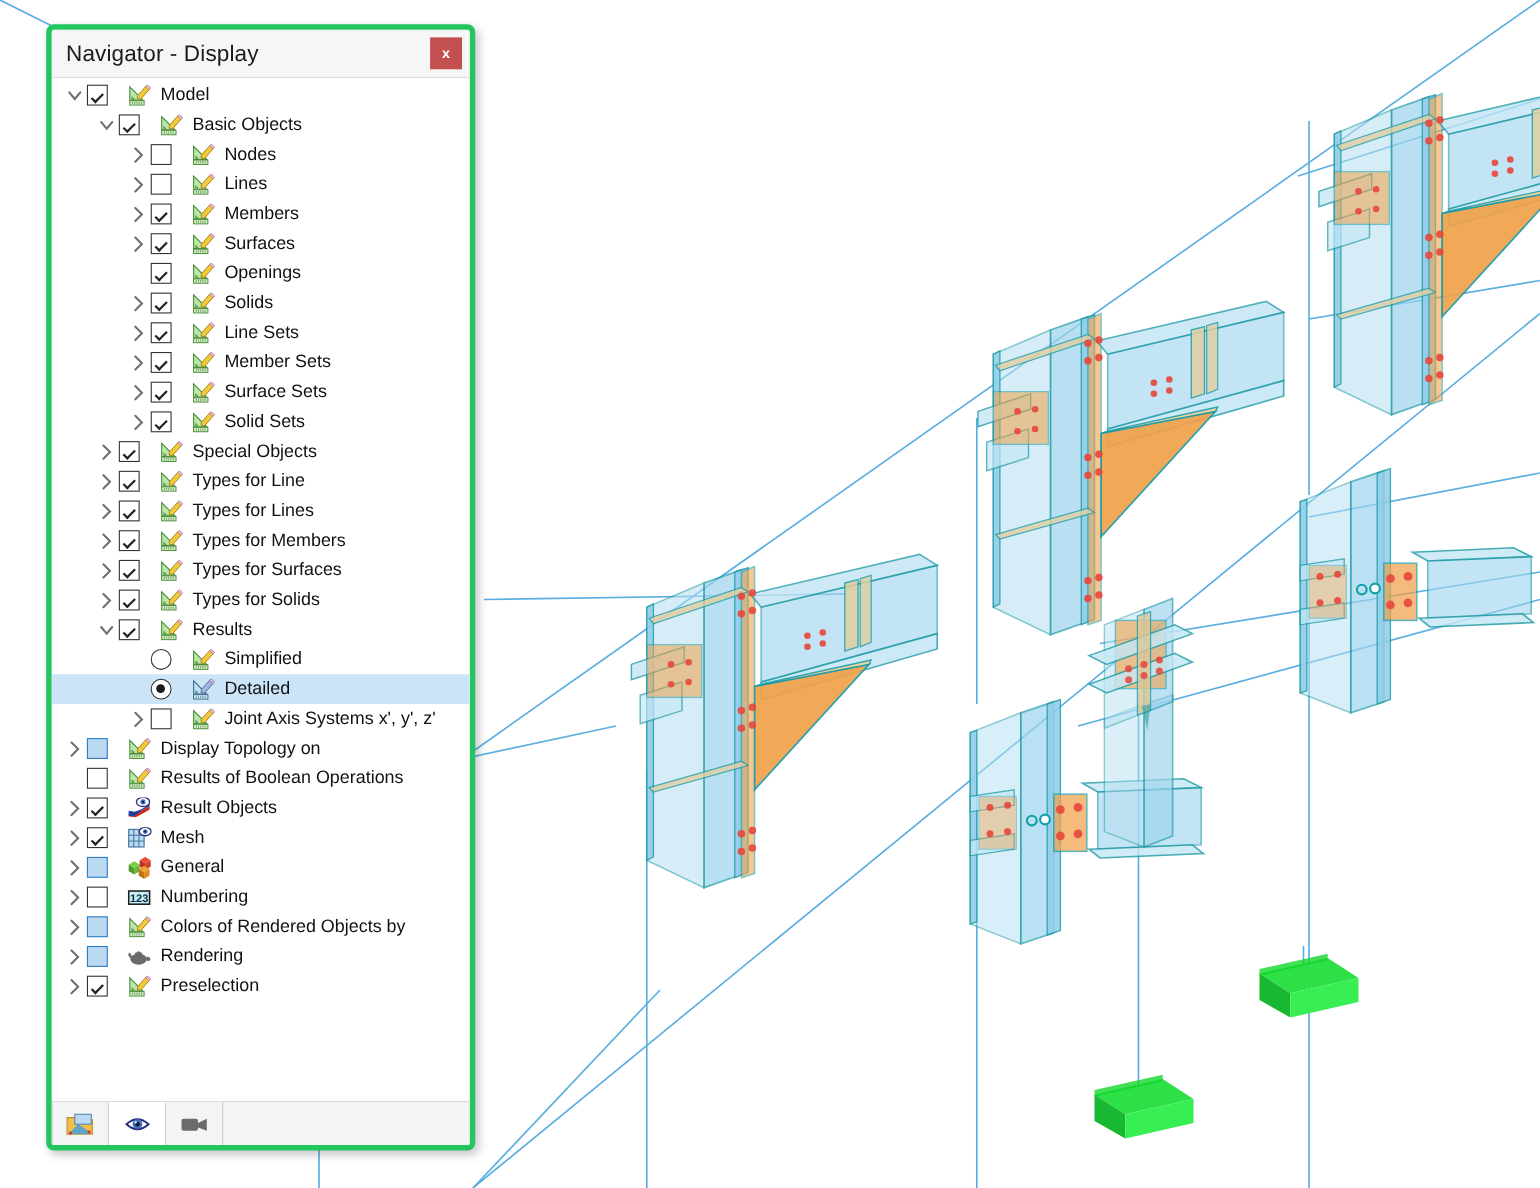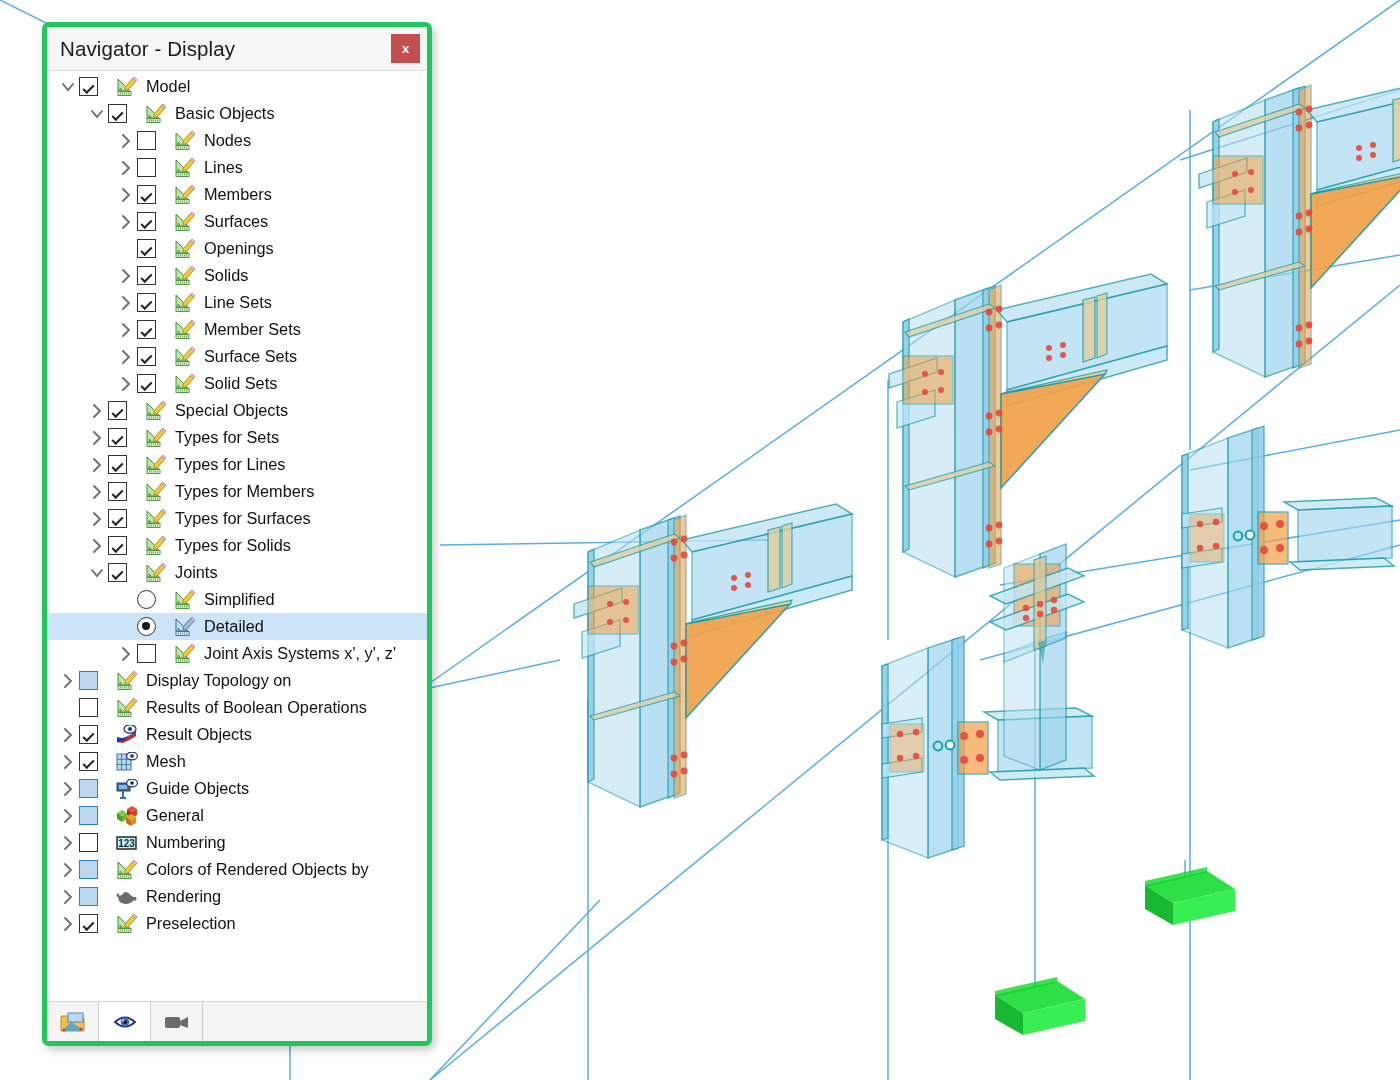--- a/index.html
+++ b/index.html
@@ -667,21 +667,21 @@
             <rect x="2" y="14.5" width="13" height="4" fill="#d8f0c8" stroke="#4a8c3a" stroke-width="0.9"></rect>
             <g stroke="#4a8c3a" stroke-width="0.7">
               <path d="M4.5 15.5 L4.5 17.5"></path>
               <path d="M6.5 15.5 L6.5 17.5"></path>
               <path d="M8.5 15.5 L8.5 17.5"></path>
               <path d="M10.5 15.5 L10.5 17.5"></path>
               <path d="M12.5 15.5 L12.5 17.5"></path>
             </g>
           </svg>
         </div>
-        <span class="lbl">Types for Sets</span>
+        <span class="lbl">Types for Line</span>
       </div>
       <div class="row">
         <div style="flex: 0 0 auto; width: 39px; height: 1px;"></div>
         <div class="twisty">
           <svg width="14" height="16" viewBox="0 0 14 16">
             <path d="M4 2 L10 8 L4 14" fill="none" stroke="#6f6f6f" stroke-width="1.9" stroke-linecap="round"></path>
           </svg>
         </div>
         <div class="cb on"></div>
         <div class="ico">
@@ -797,21 +797,21 @@
             <rect x="2" y="14.5" width="13" height="4" fill="#d8f0c8" stroke="#4a8c3a" stroke-width="0.9"></rect>
             <g stroke="#4a8c3a" stroke-width="0.7">
               <path d="M4.5 15.5 L4.5 17.5"></path>
               <path d="M6.5 15.5 L6.5 17.5"></path>
               <path d="M8.5 15.5 L8.5 17.5"></path>
               <path d="M10.5 15.5 L10.5 17.5"></path>
               <path d="M12.5 15.5 L12.5 17.5"></path>
             </g>
           </svg>
         </div>
-        <span class="lbl">Joints</span>
+        <span class="lbl">Results</span>
       </div>
       <div class="row">
         <div style="flex: 0 0 auto; width: 68px; height: 1px;"></div>
         <div class="twisty empty">
           <svg width="14" height="16" viewBox="0 0 14 16">
             <path d="M4 2 L10 8 L4 14" fill="none" stroke="#6f6f6f" stroke-width="1.9" stroke-linecap="round"></path>
           </svg>
         </div>
         <div class="rb"></div>
         <div class="ico">
@@ -971,41 +971,20 @@
               <path d="M10.3 2 L10.3 18"></path>
               <path d="M1 7.3 L15 7.3"></path>
               <path d="M1 12.6 L15 12.6"></path>
             </g>
             <ellipse cx="16" cy="4" rx="5.4" ry="3.8" fill="#fff" stroke="#2b2d7a" stroke-width="1.2"></ellipse>
             <circle cx="16" cy="4" r="2.1" fill="#3f6fbf"></circle>
             <circle cx="16" cy="4" r="0.9" fill="#10122e"></circle>
           </svg>
         </div>
         <span class="lbl">Mesh</span>
-      </div>
-      <div class="row">
-        <div style="flex: 0 0 auto; width: 10px; height: 1px;"></div>
-        <div class="twisty">
-          <svg width="14" height="16" viewBox="0 0 14 16">
-            <path d="M4 2 L10 8 L4 14" fill="none" stroke="#6f6f6f" stroke-width="1.9" stroke-linecap="round"></path>
-          </svg>
-        </div>
-        <div class="cb tri"></div>
-        <div class="ico">
-          <svg width="22" height="20" viewBox="0 0 22 20">
-            <rect x="1" y="4" width="13" height="8" fill="#3a6ea8" stroke="#22415f" stroke-width="1"></rect>
-            <rect x="3" y="6" width="8" height="4" fill="#8fb8da"></rect>
-            <path d="M7 12 L7 19" stroke="#3a6ea8" stroke-width="2"></path>
-            <path d="M4 19 L10 19" stroke="#3a6ea8" stroke-width="2"></path>
-            <ellipse cx="16" cy="4" rx="5.4" ry="3.8" fill="#fff" stroke="#2b2d7a" stroke-width="1.2"></ellipse>
-            <circle cx="16" cy="4" r="2.1" fill="#3f6fbf"></circle>
-            <circle cx="16" cy="4" r="0.9" fill="#10122e"></circle>
-          </svg>
-        </div>
-        <span class="lbl">Guide Objects</span>
       </div>
       <div class="row">
         <div style="flex: 0 0 auto; width: 10px; height: 1px;"></div>
         <div class="twisty">
           <svg width="14" height="16" viewBox="0 0 14 16">
             <path d="M4 2 L10 8 L4 14" fill="none" stroke="#6f6f6f" stroke-width="1.9" stroke-linecap="round"></path>
           </svg>
         </div>
         <div class="cb tri"></div>
         <div class="ico">

